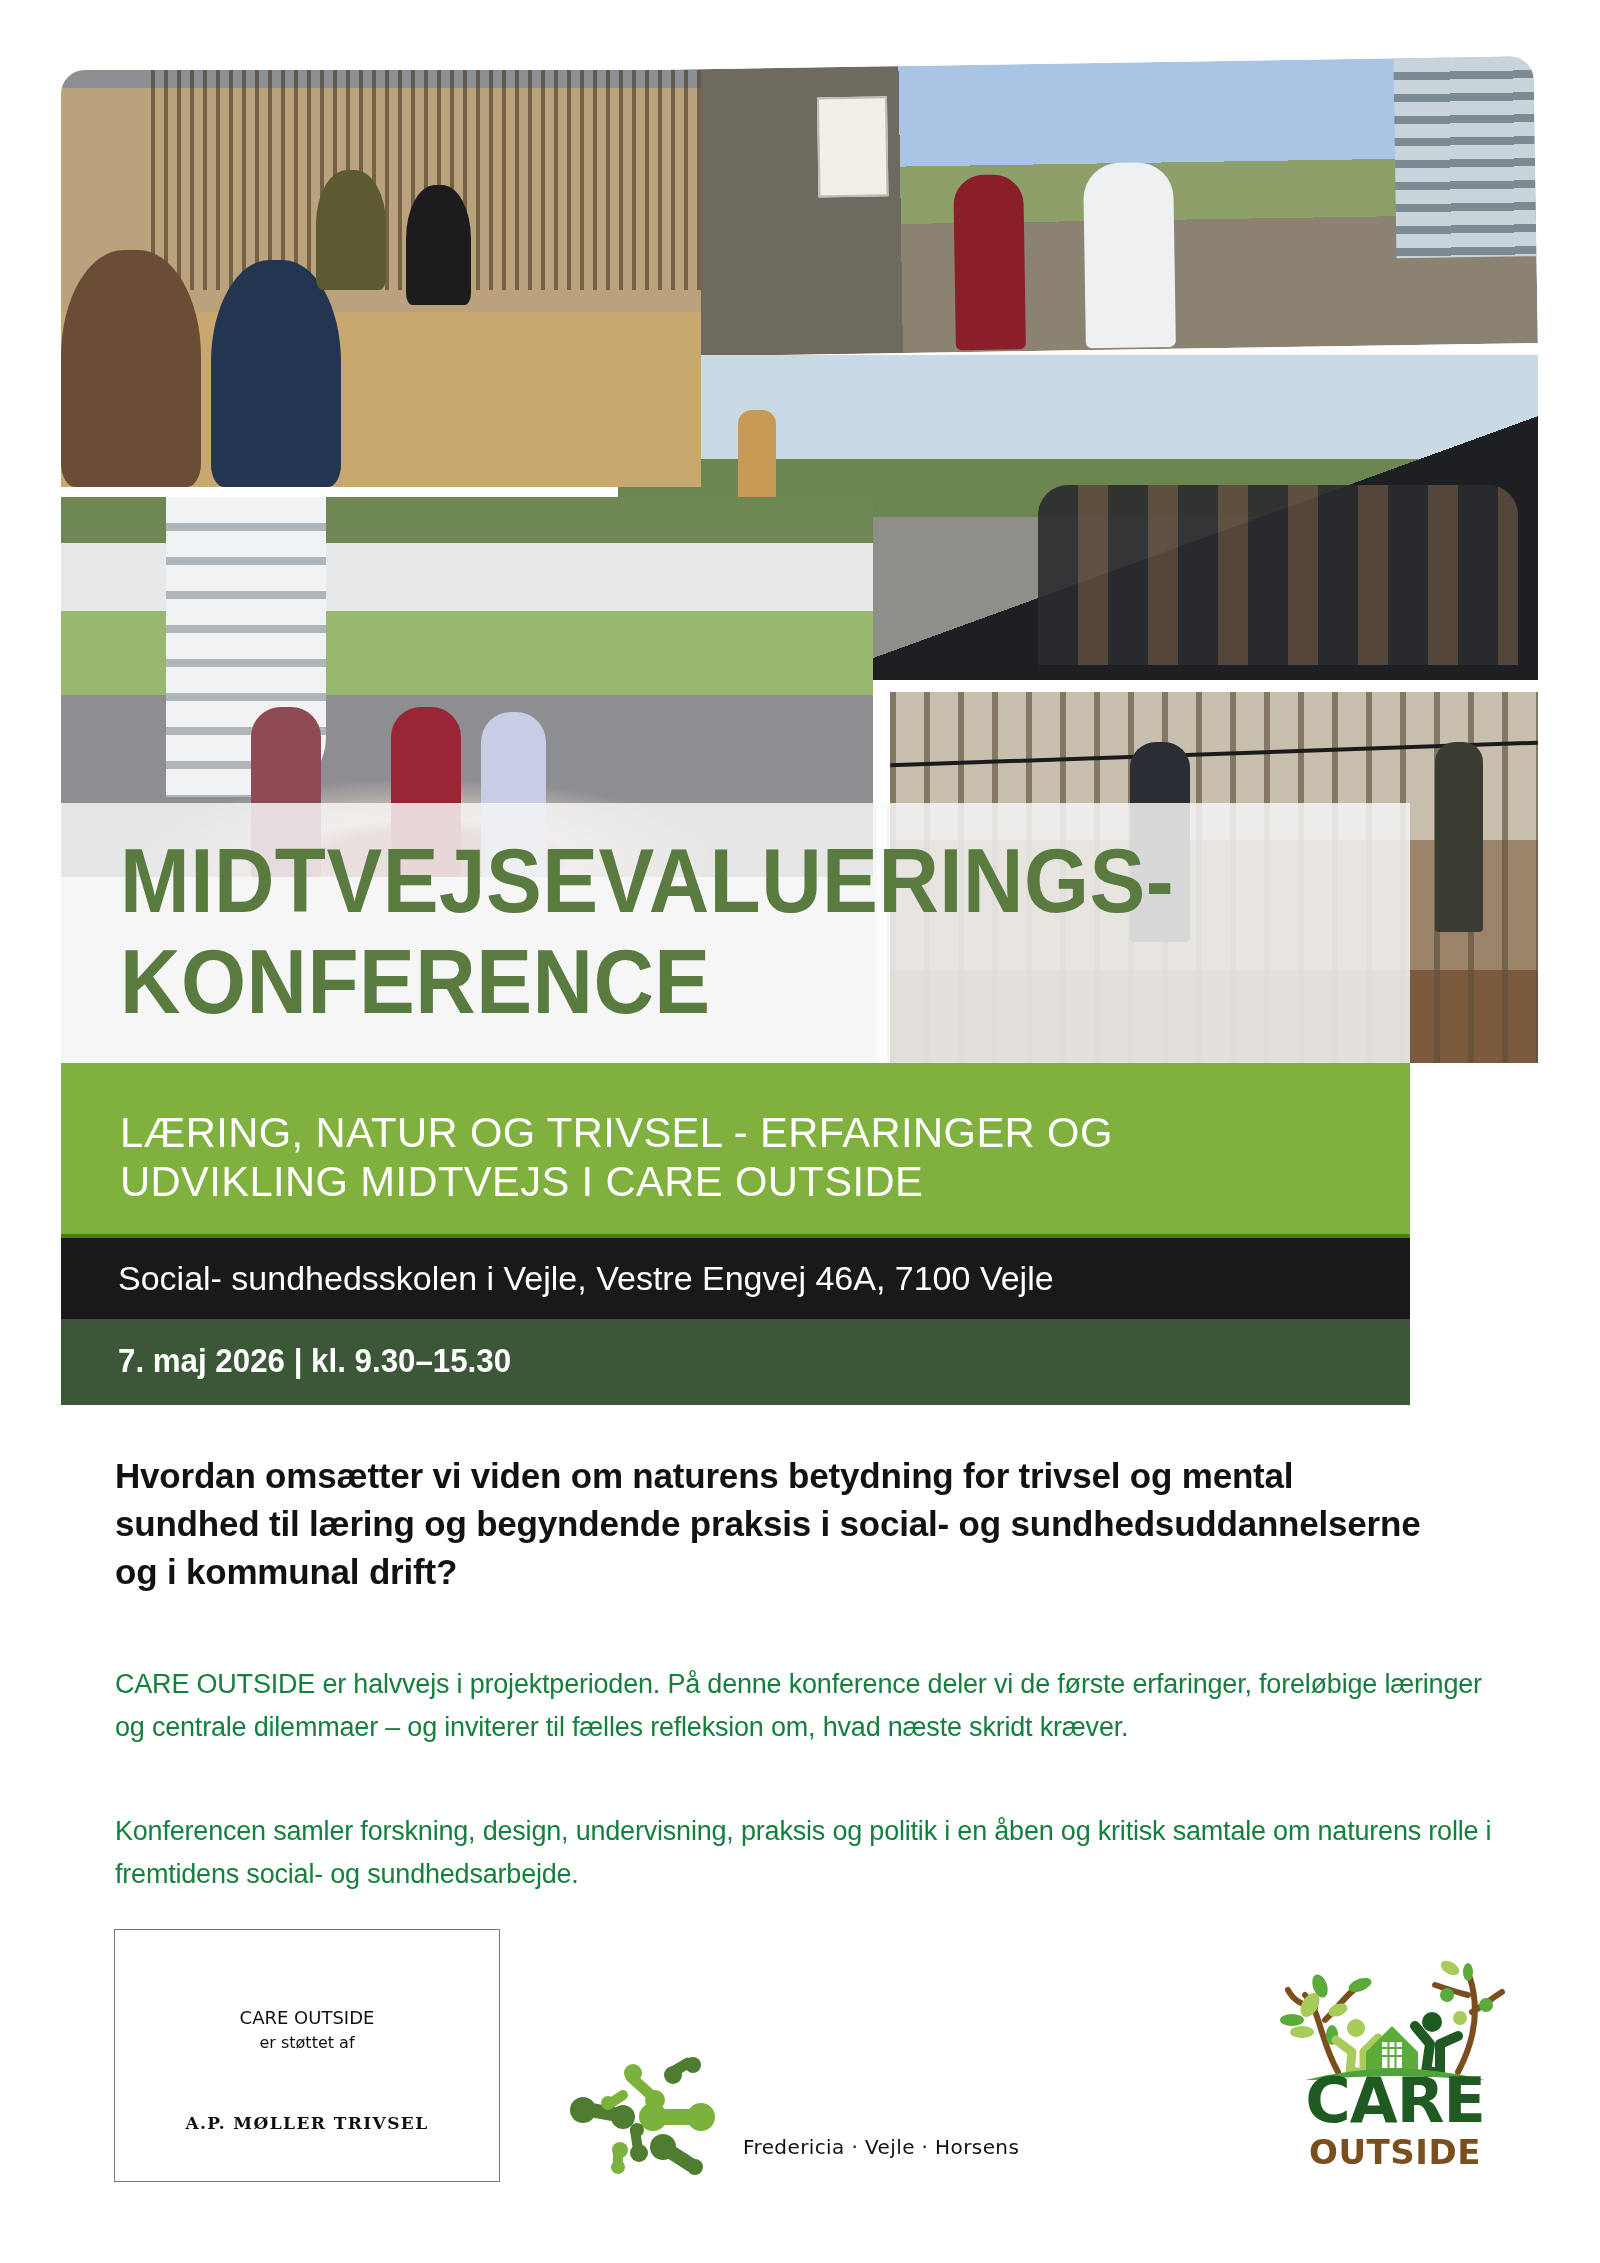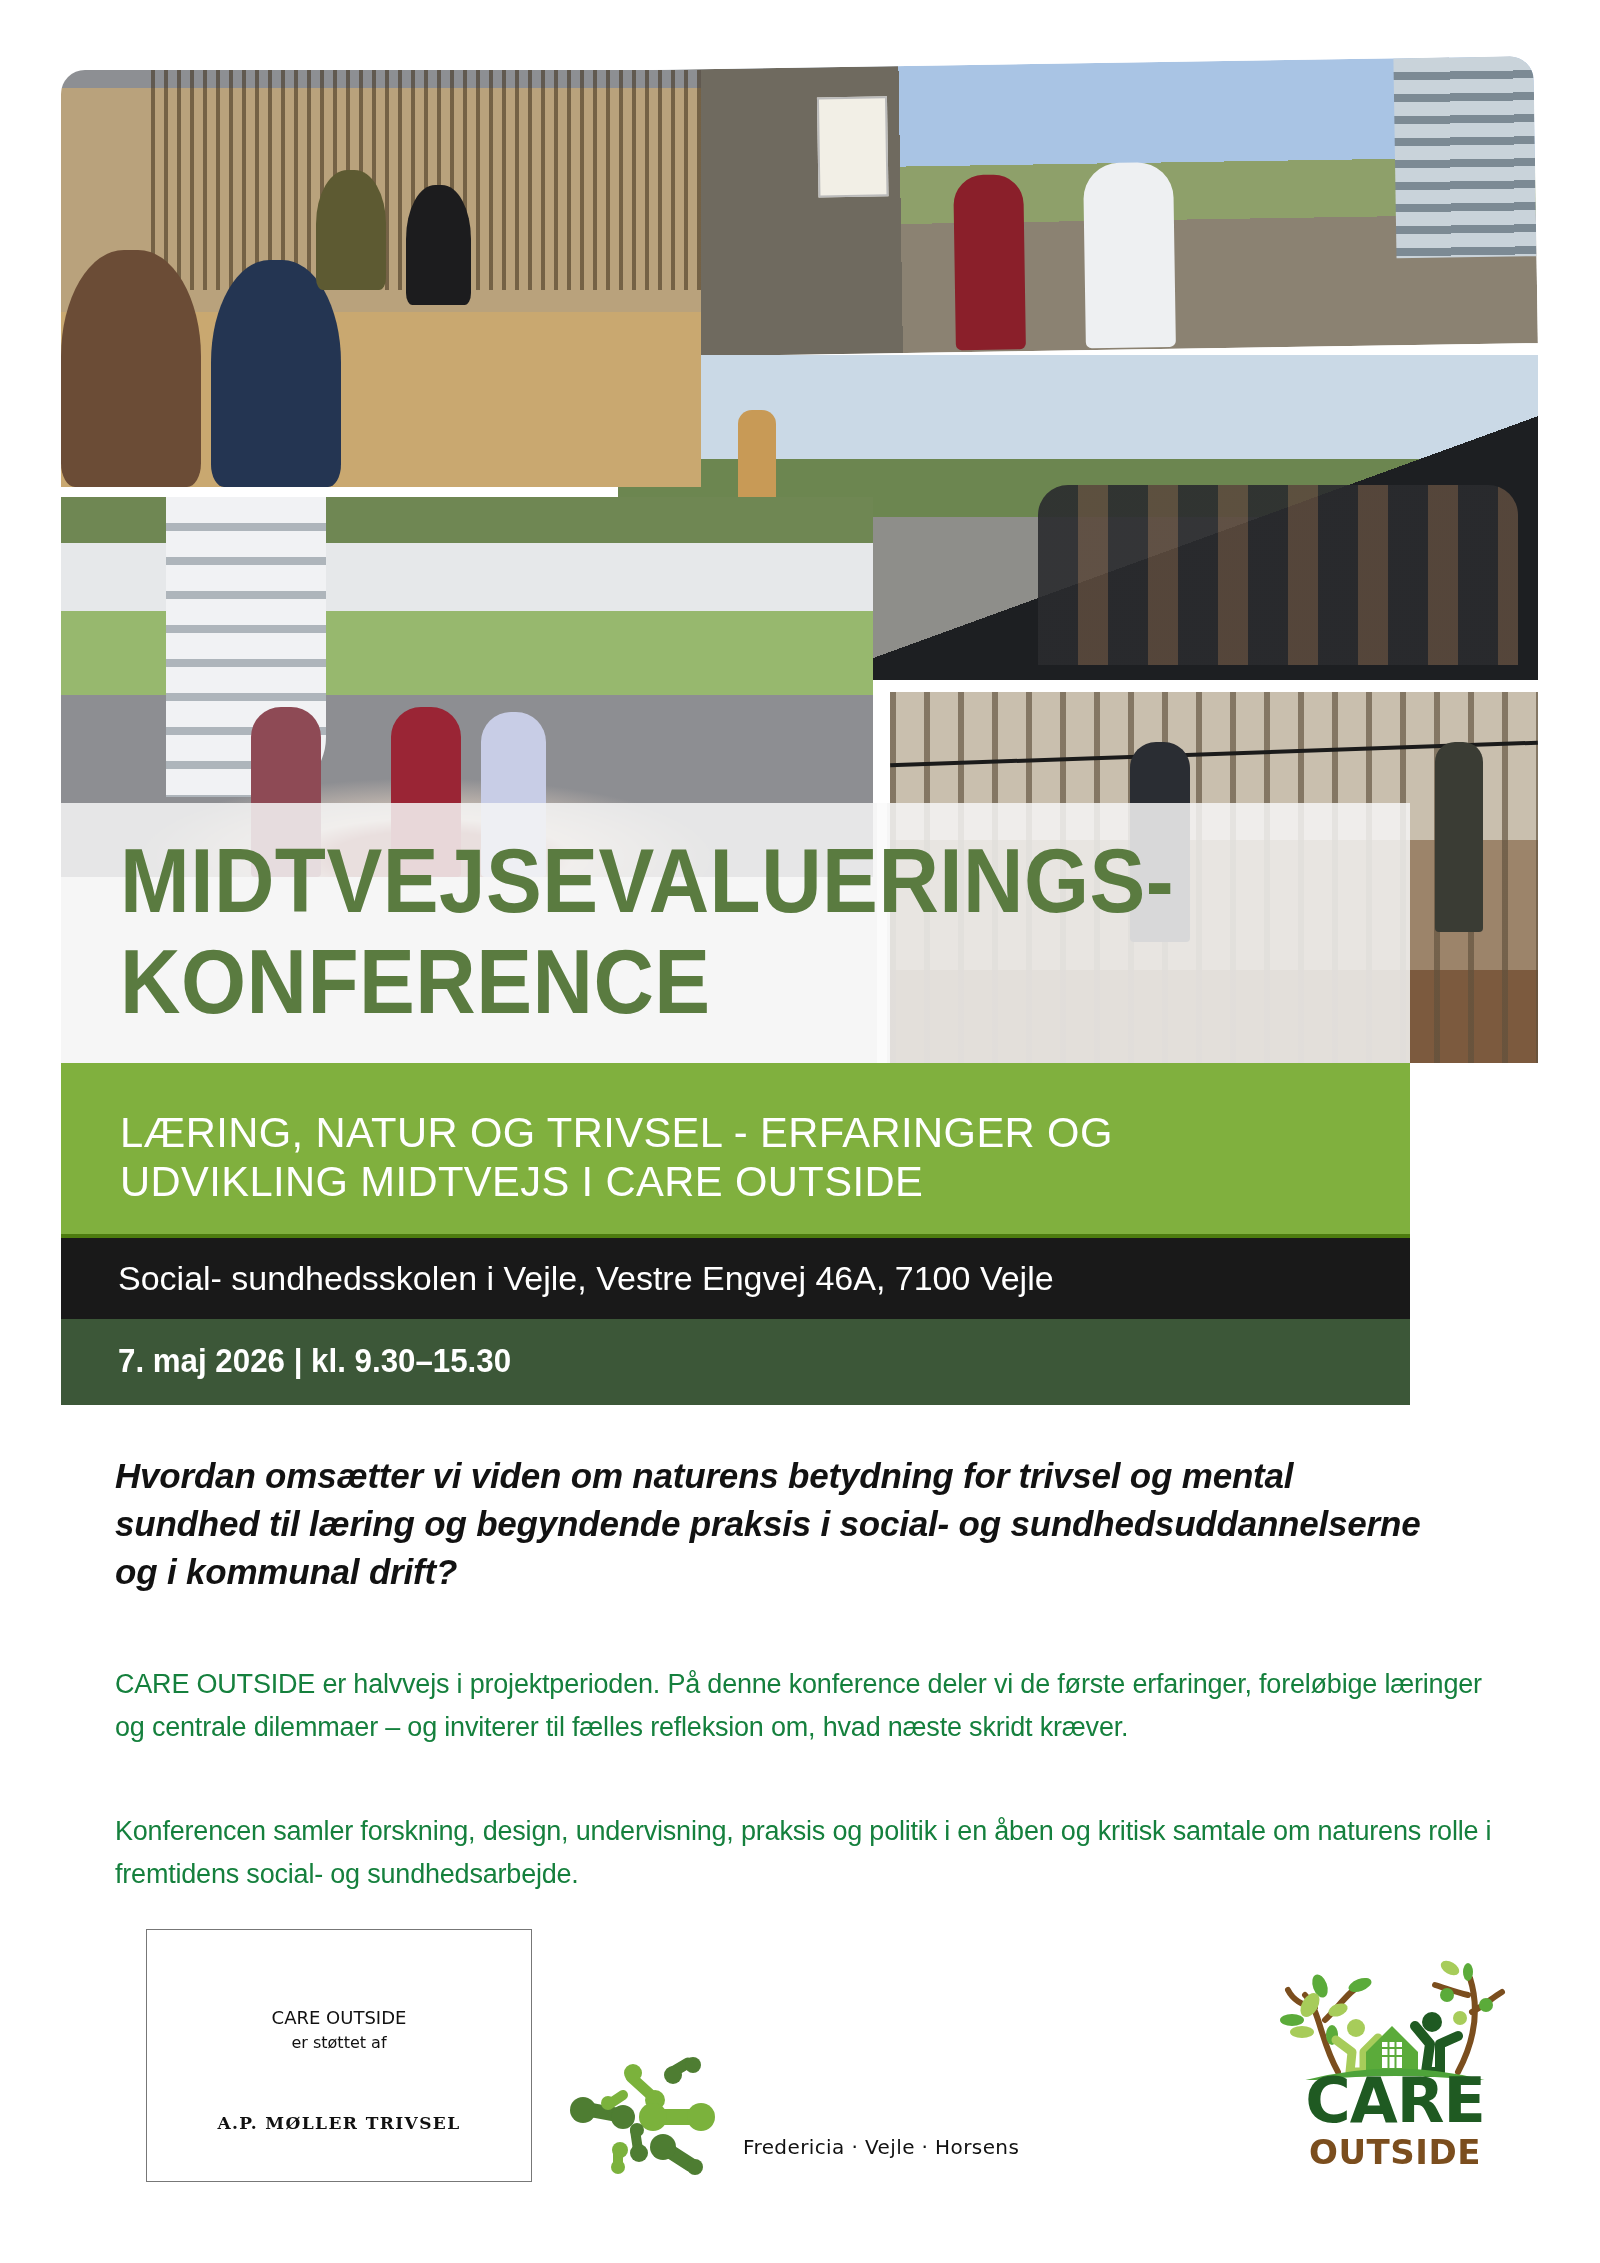--- a/index.html
+++ b/index.html
@@ -65,28 +65,28 @@
   .band-subtitle .text { position: absolute; left: 59px; top: 45px; font-size: 43px; line-height: 49px;
     font-weight: 400; letter-spacing: 0.4px; transform: scaleX(0.97); transform-origin: left top; }
   .band-address { top: 1234px; height: 85px; background: #191919; border-top: 4px solid #4d7c0f; }
   .band-address .text { position: absolute; left: 57px; top: 20px; font-size: 34px; line-height: 40px; }
   .band-date { top: 1319px; height: 86px; background: #3c5738; }
   .band-date .text { position: absolute; left: 57px; top: 21px; font-size: 34px; line-height: 40px; font-weight: 700;
     transform: scaleX(0.92); transform-origin: left top; }
 
   
   .lead { position: absolute; left: 115px; top: 1452px; width: 1320px; font-family: "Liberation Sans", sans-serif;
-    font-size: 35px; line-height: 48px; font-weight: 700; color: #121212; letter-spacing: -0.2px; font-style: italic; }
+    font-size: 35px; line-height: 48px; font-weight: 700; color: #121212; letter-spacing: -0.2px; }
   .para { position: absolute; left: 115px; width: 1400px; font-family: "Liberation Sans", sans-serif;
     font-size: 27px; line-height: 43px; color: #15803d; letter-spacing: -0.2px; }
   .para-1 { top: 1663px; }
   .para-2 { top: 1810px; }
 
   
-  .sponsor-box { position: absolute; left: 114px; top: 1929px; width: 386px; height: 253px; border: 1.5px solid #777; background: #fff; margin-left: 32px; }
+  .sponsor-box { position: absolute; left: 114px; top: 1929px; width: 386px; height: 253px; border: 1.5px solid #777; background: #fff; }
   .sponsor-box .l1 { position: absolute; left: 0; right: 0; top: 76px; text-align: center; font-family: "DejaVu Sans", sans-serif; font-size: 18px; line-height: 24px; color: #111; }
   .sponsor-box .l2 { position: absolute; left: 0; right: 0; top: 101px; text-align: center; font-family: "DejaVu Sans", sans-serif; font-size: 16px; line-height: 24px; color: #111; }
   .sponsor-box .fonden { position: absolute; left: 0; right: 0; top: 183px; text-align: center; font-family: "DejaVu Serif", serif; font-weight: 700; font-size: 17px; letter-spacing: 1.4px; color: #111; }
 
   
   .sosu-logo { position: absolute; left: 563px; top: 2055px; width: 520px; height: 130px; }
   .sosu-logo svg { position: absolute; left: 0; top: 0; }
   .sosu-name { position: absolute; left: 180px; top: 0; font-family: "DejaVu Sans", sans-serif; font-size: 38px; line-height: 38px; color: #111; letter-spacing: -0.3px; }
   .sosu-name .n2 { display: block; }
   .sosu-cities { position: absolute; left: 180px; top: 80px; font-family: "DejaVu Sans", sans-serif; font-size: 20px; color: #111; letter-spacing: 0.4px; }

